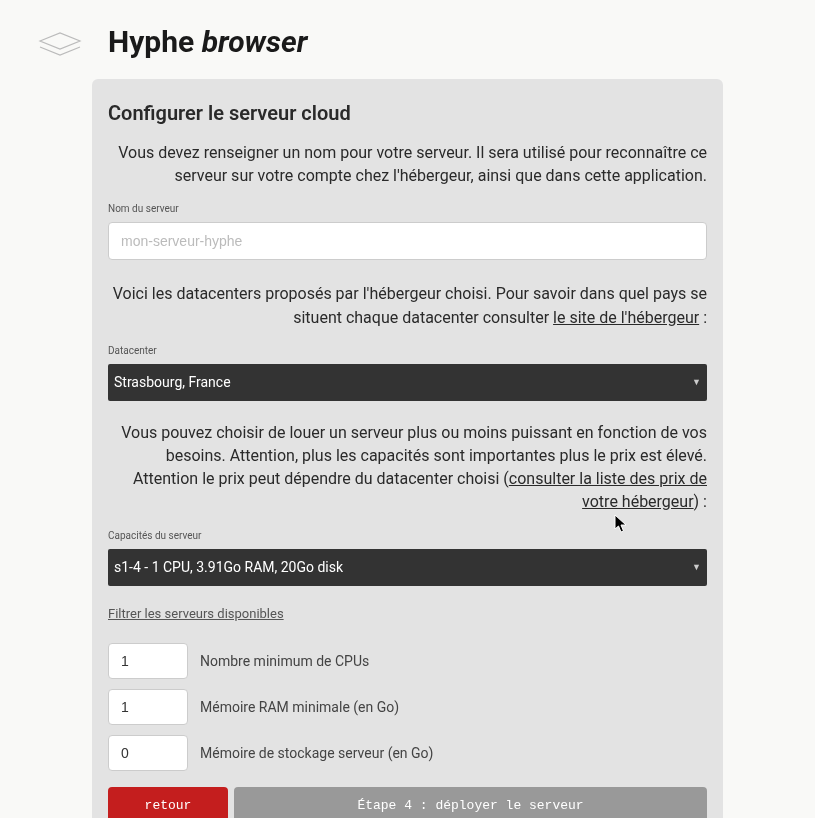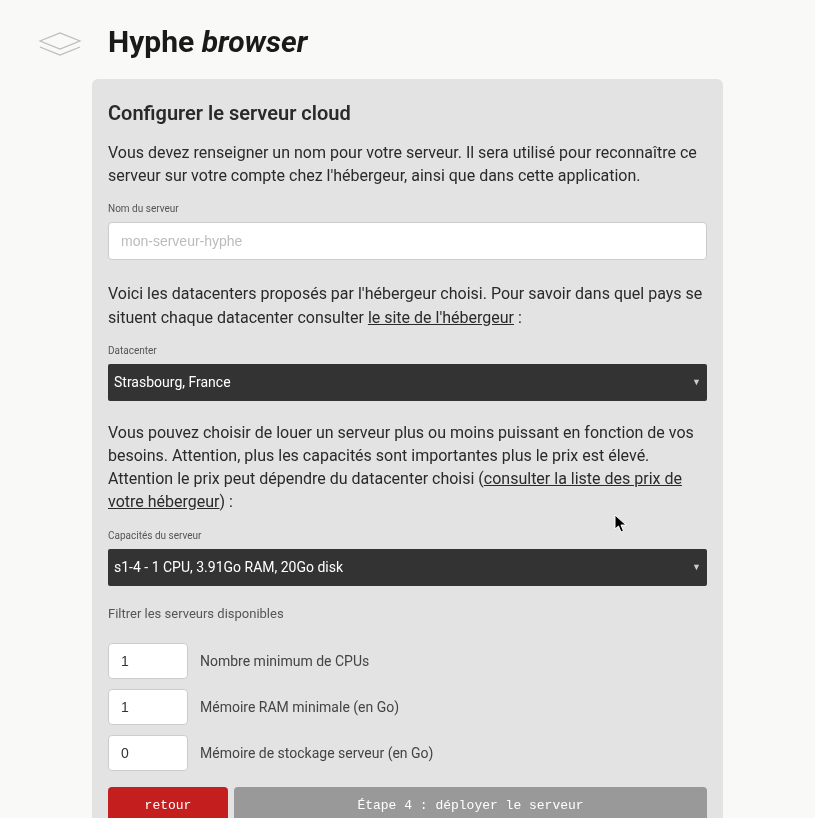--- a/index.html
+++ b/index.html
@@ -48,20 +48,21 @@
       font-size: 20px;
       font-weight: 600;
       color: #2a2a2a;
       margin-bottom: 16px;
     }
     .body-text {
       font-size: 16px;
       line-height: 1.45;
       color: #2a2a2a;
       margin-bottom: 16px;
+      text-align: right;
     }
     .body-text a, .link {
       color: #2a2a2a;
       text-decoration: underline;
       cursor: pointer;
     }
     .field-label {
       font-size: 10px;
       color: #555;
       margin-bottom: 8px;
@@ -119,20 +120,21 @@
       margin-right: 12px;
     }
     .filter-label {
       font-size: 14px;
       color: #444;
     }
     .filter-section-label {
       font-size: 13px;
       color: #555;
       margin-bottom: 22px;
+      text-decoration: underline;
     }
     .button-row {
       display: flex;
       gap: 6px;
       margin-top: 16px;
     }
     .btn {
       height: 38px;
       border-radius: 4px;
       border: none;

